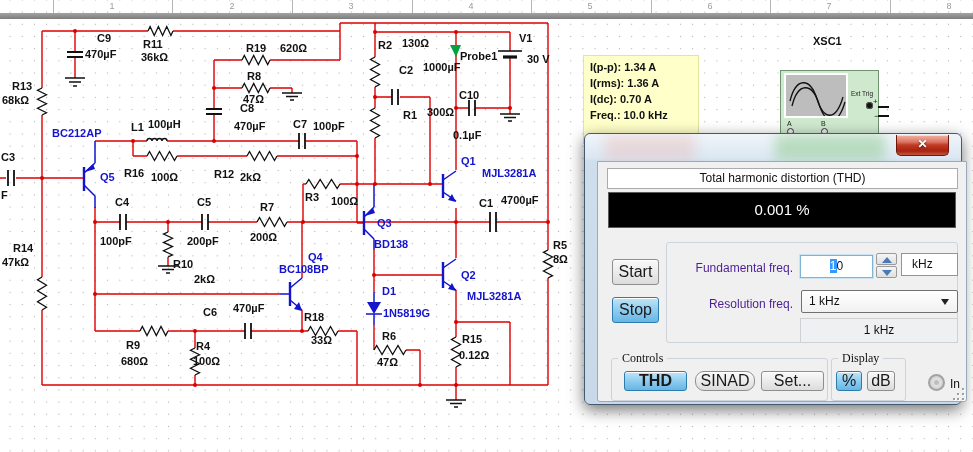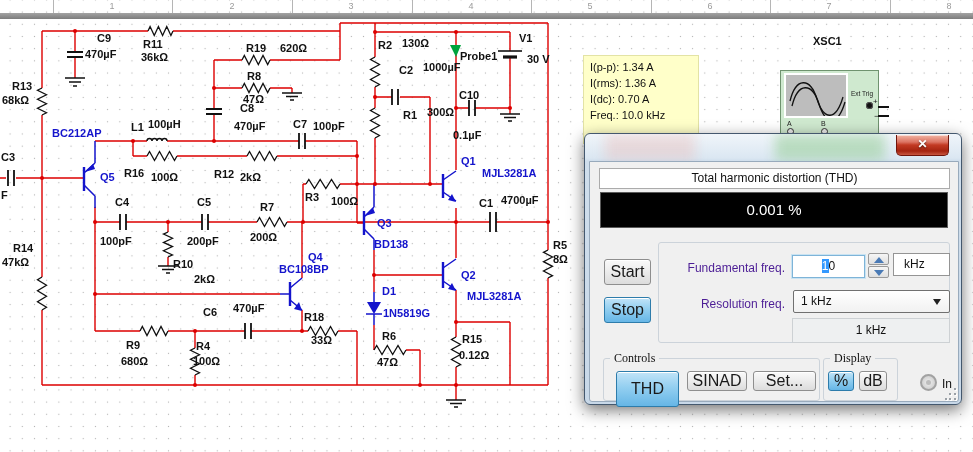--- a/index.html
+++ b/index.html
@@ -14,21 +14,21 @@
   .ruler-num{position:absolute;top:1px;font-size:9px;color:#9b9b9b;transform:translateX(-50%);}
   .ruler-tick{position:absolute;top:0;width:1px;height:13px;background:#b5b5b5;}
   .ruler-bar{position:absolute;left:0;top:13px;width:973px;height:6px;
     background:linear-gradient(#a3a3a3,#7c7c7c);}
   
   #sch{position:absolute;left:0;top:0;}
   #sch text{font-family:"Liberation Sans",sans-serif;font-weight:bold;font-size:11px;}
   
   .probe-tip{position:absolute;left:583px;top:55px;width:102px;
     background:#ffffc9;border:1px solid #e3e3a5;padding:3px 6px 20px 6px;
-    font-size:11px;line-height:16px;color:#111;}
+    font-size:11px;line-height:16px;color:#111;font-weight:bold;}
   
   .scope{position:absolute;left:780px;top:70px;width:99px;height:68px;
     background:#cfe9cf;border:1px solid #6f936f;box-sizing:border-box;}
   .scope-screen{position:absolute;left:3px;top:2px;width:64px;height:45px;
     background:#bdbdbd;border:2px solid #ffffff;box-sizing:border-box;}
   .scope-exttrig{position:absolute;left:70px;top:19px;font-size:6.5px;color:#222;}
   .scope-plus{position:absolute;left:92px;top:26px;font-size:8px;color:#111;}
   .scope-minus{position:absolute;left:93px;top:40px;font-size:9px;color:#111;}
   .scope-term{position:absolute;left:85px;top:31px;width:7px;height:7px;border-radius:50%;
     background:#111;box-shadow:inset 0 0 0 1px #555;}
@@ -44,21 +44,21 @@
   .blob{position:absolute;top:0;height:27px;filter:blur(6px);}
   .b1{left:190px;width:110px;background:rgba(150,205,150,0.55);}
   .b2{left:20px;width:90px;background:rgba(235,170,160,0.30);}
   .dlg-title{position:absolute;left:16px;top:6px;font-size:13px;color:#0a0a0a;
     text-shadow:0 0 4px #fff,0 0 2px #fff;}
   .dlg-close{position:absolute;left:311px;top:1px;width:53px;height:21px;
     border:1px solid #70150b;border-top:none;border-radius:0 0 5px 5px;box-sizing:border-box;
     background:linear-gradient(#f2b5a4,#dc7463 35%,#c23a23 50%,#a52410 80%,#c8563f);
     color:#fff;font-weight:bold;font-size:12px;text-align:center;line-height:19px;
     text-shadow:0 1px 2px rgba(0,0,0,0.6);box-shadow:inset 0 1px 0 rgba(255,255,255,0.55);cursor:pointer;}
-  .dlg-client{position:absolute;left:4px;top:27px;width:370px;height:241px;
+  .dlg-client{position:absolute;left:12px;top:27px;width:370px;height:241px;
     background:#f0f0f0;border:1px solid #98aabc;box-sizing:border-box;border-radius:0 0 3px 3px;}
   .thd-header{position:absolute;left:9px;top:6px;width:351px;height:21px;box-sizing:border-box;
     background:#fff;border:1px solid #ababab;text-align:center;font-size:12px;line-height:19px;color:#111;}
   .thd-display{position:absolute;left:10px;top:30px;width:348px;height:36px;box-sizing:border-box;
     background:#000;border:1px solid #5a5a5a;color:#fff;font-size:15px;text-align:center;line-height:34px;}
   .btn{position:absolute;box-sizing:border-box;border:1px solid #8e8e8e;border-radius:3px;
     background:linear-gradient(#f9f9f9,#ededed 45%,#dcdcdc);
     font-family:"Liberation Sans",sans-serif;font-size:16px;color:#1a1a1a;
     box-shadow:inset 0 1px 0 #fff;padding:0;cursor:pointer;}
   .btn.blue{border-color:#2d7cab;background:linear-gradient(#c2e4f8,#93cff0 45%,#66b6e6);}
@@ -86,22 +86,22 @@
   .combo{position:absolute;left:203px;top:128px;width:157px;height:23px;box-sizing:border-box;
     background:linear-gradient(#ffffff,#f1f1f1);border:1px solid #707070;border-radius:2px;
     font-size:12px;line-height:21px;padding-left:7px;color:#111;cursor:pointer;}
   .combo-arrow{position:absolute;right:8px;top:8px;width:0;height:0;
     border-left:4.5px solid transparent;border-right:4.5px solid transparent;border-top:6px solid #222;}
   .static-box{position:absolute;left:202px;top:156px;width:158px;height:25px;box-sizing:border-box;
     background:#eef0f1;border:1px solid #cdd1d4;font-size:12px;line-height:23px;text-align:center;color:#111;}
   .grp-controls{left:13px;top:196px;width:217px;height:43px;}
   .grp-display{left:233px;top:196px;width:75px;height:43px;}
   .grp-legend{position:absolute;top:-8px;left:6px;background:#f0f0f0;padding:0 4px;font-size:12px;color:#111;font-family:Liberation Serif, serif;}
-  .btn-thd{left:26px;top:209px;width:63px;height:36px;}
-  .btn-sinad{left:97px;top:209px;width:60px;height:20px;}
+  .btn-thd{left:26px;top:209px;width:63px;height:20px;font-weight:bold;}
+  .btn-sinad{left:97px;top:209px;width:60px;height:20px;border-radius:9px;}
   .btn-set{left:163px;top:209px;width:63px;height:20px;}
   .btn-pct{left:238px;top:209px;width:26px;height:20px;}
   .btn-db{left:269px;top:209px;width:28px;height:20px;}
   .in-label{position:absolute;left:312px;top:215px;font-size:12px;color:#111;margin-left:40px;}
   .in-conn{position:absolute;left:330px;top:212px;width:17px;height:17px;border-radius:50%;
     border:2px solid #a2a2a2;box-sizing:border-box;background:radial-gradient(#efefef,#c6c6c6);}
   .in-conn::after{content:"";position:absolute;left:4px;top:4px;width:5px;height:5px;border-radius:50%;background:#bdbdbd;}
   .grip{position:absolute;left:355px;top:226px;width:12px;height:12px;}
   .grip i{position:absolute;width:2px;height:2px;background:#9aa0a6;box-shadow:1px 1px 0 #fff;}
 </style>

